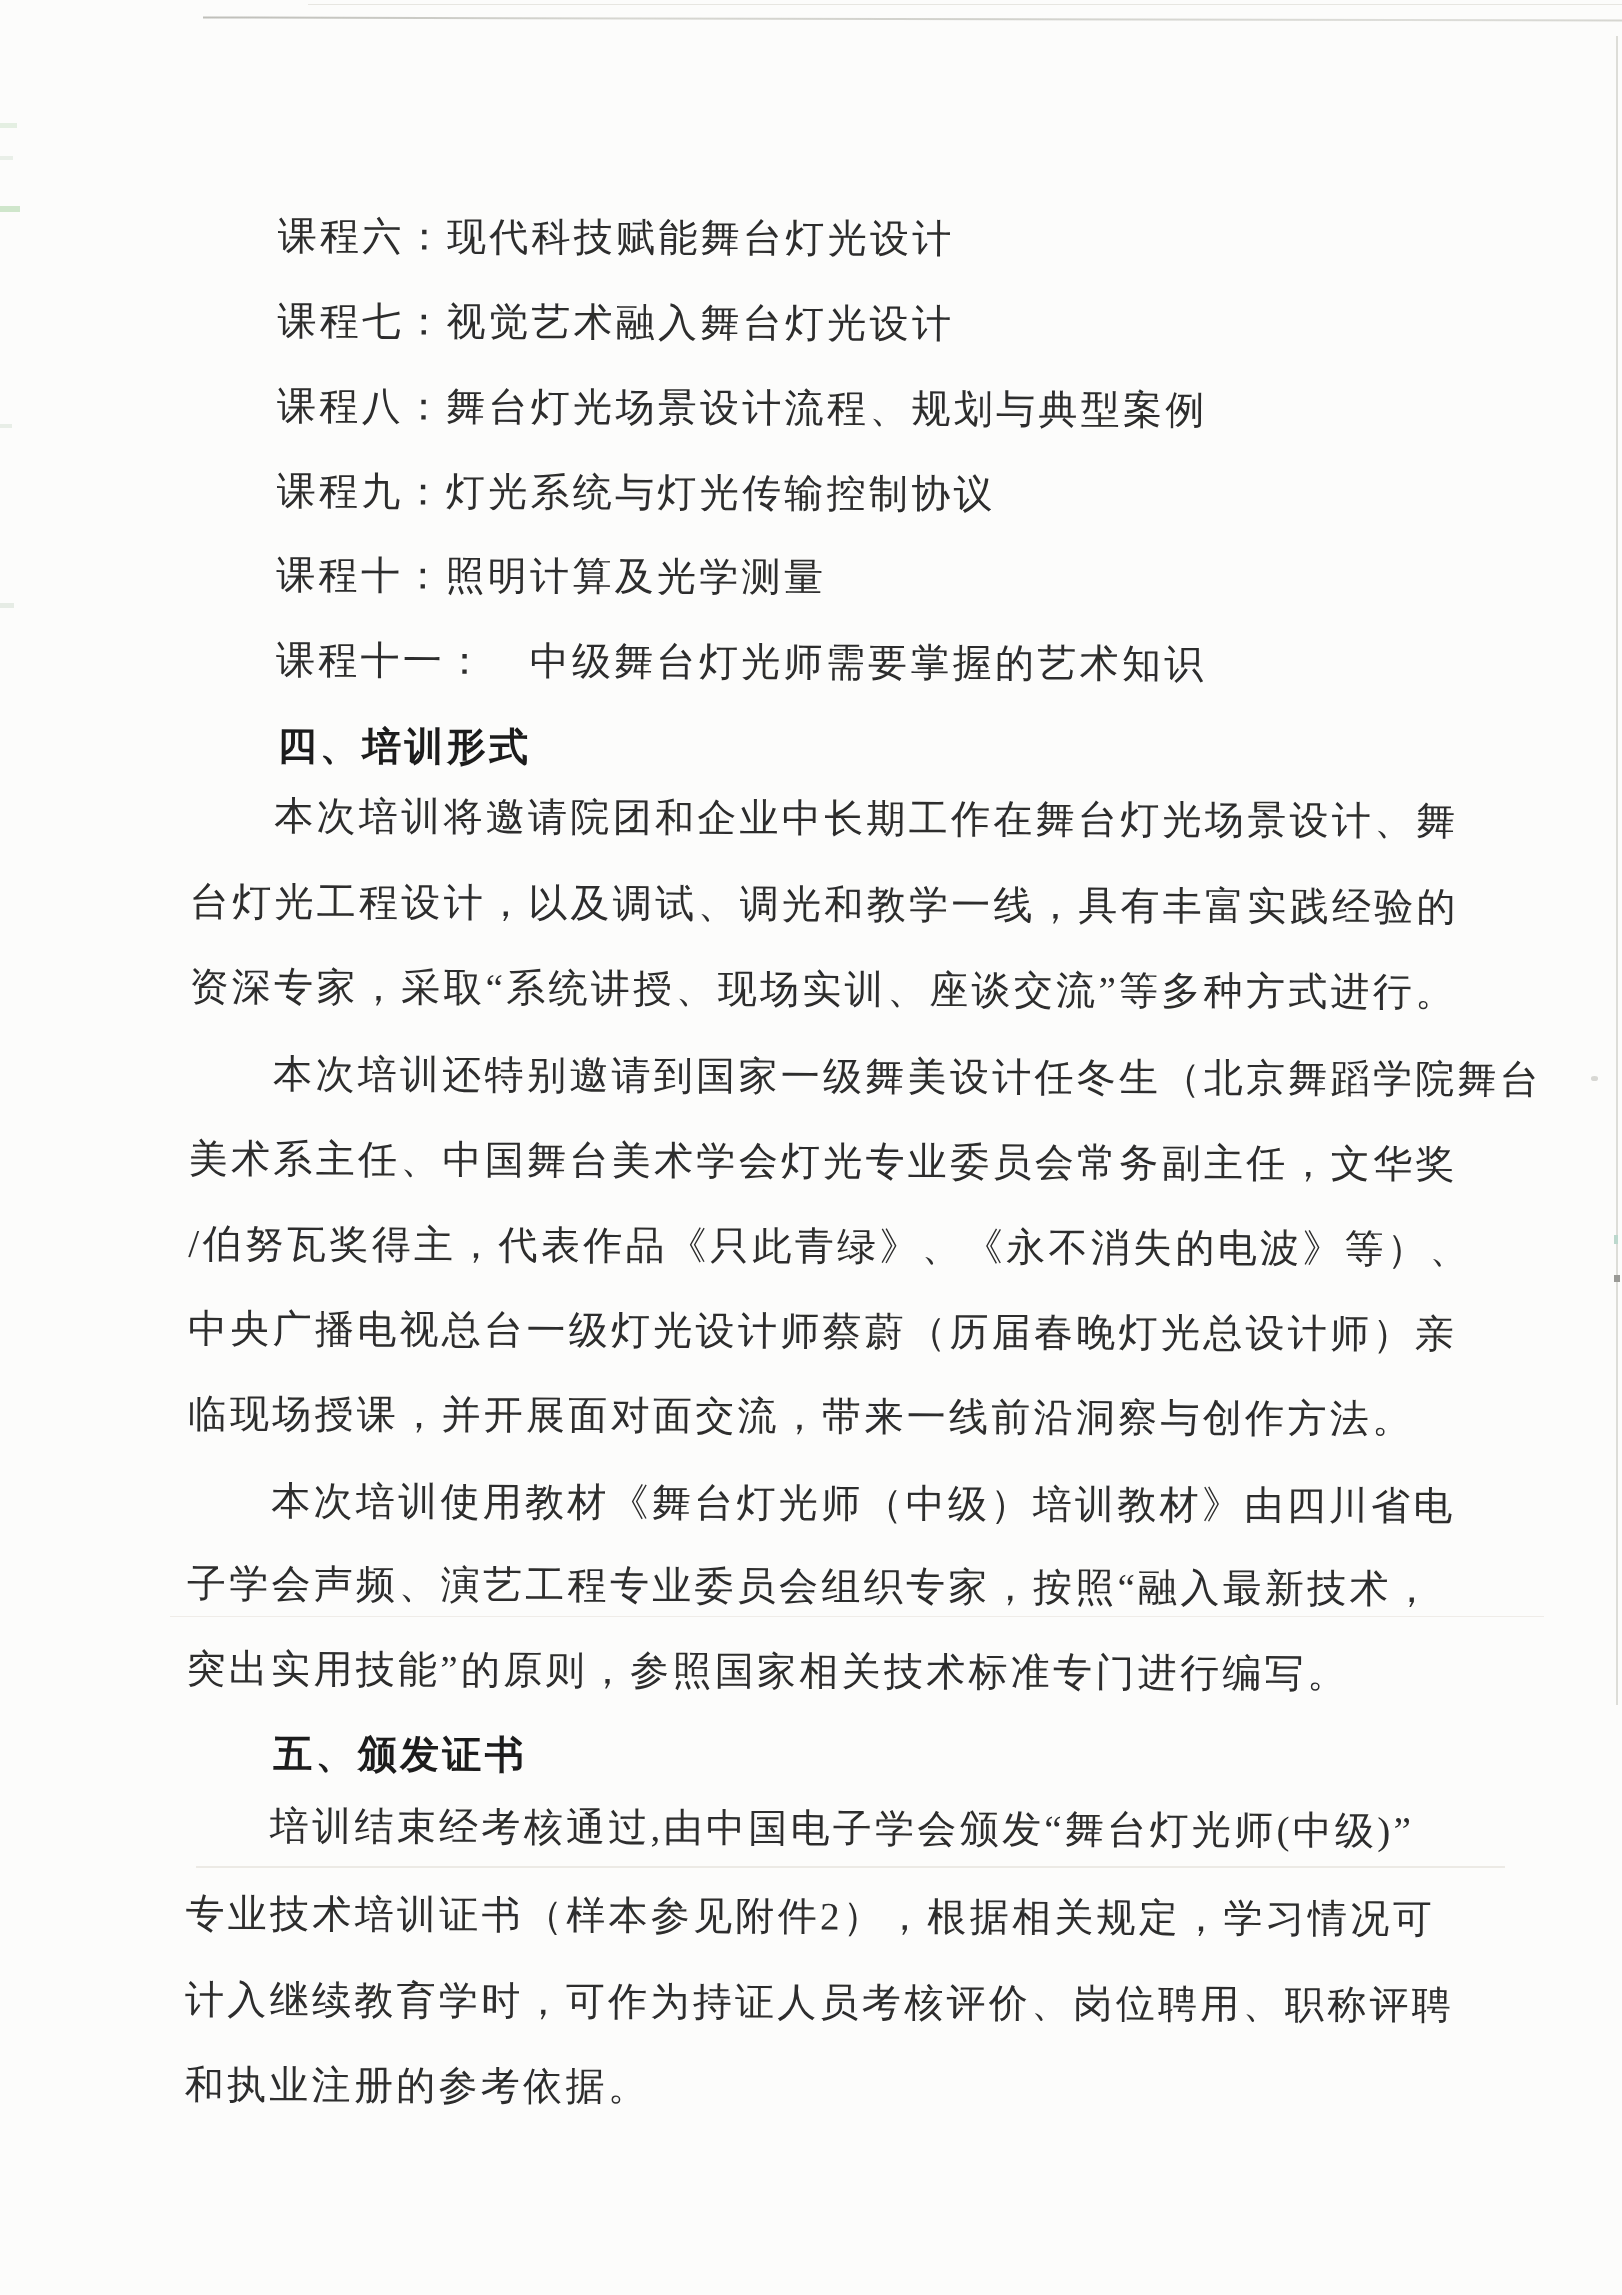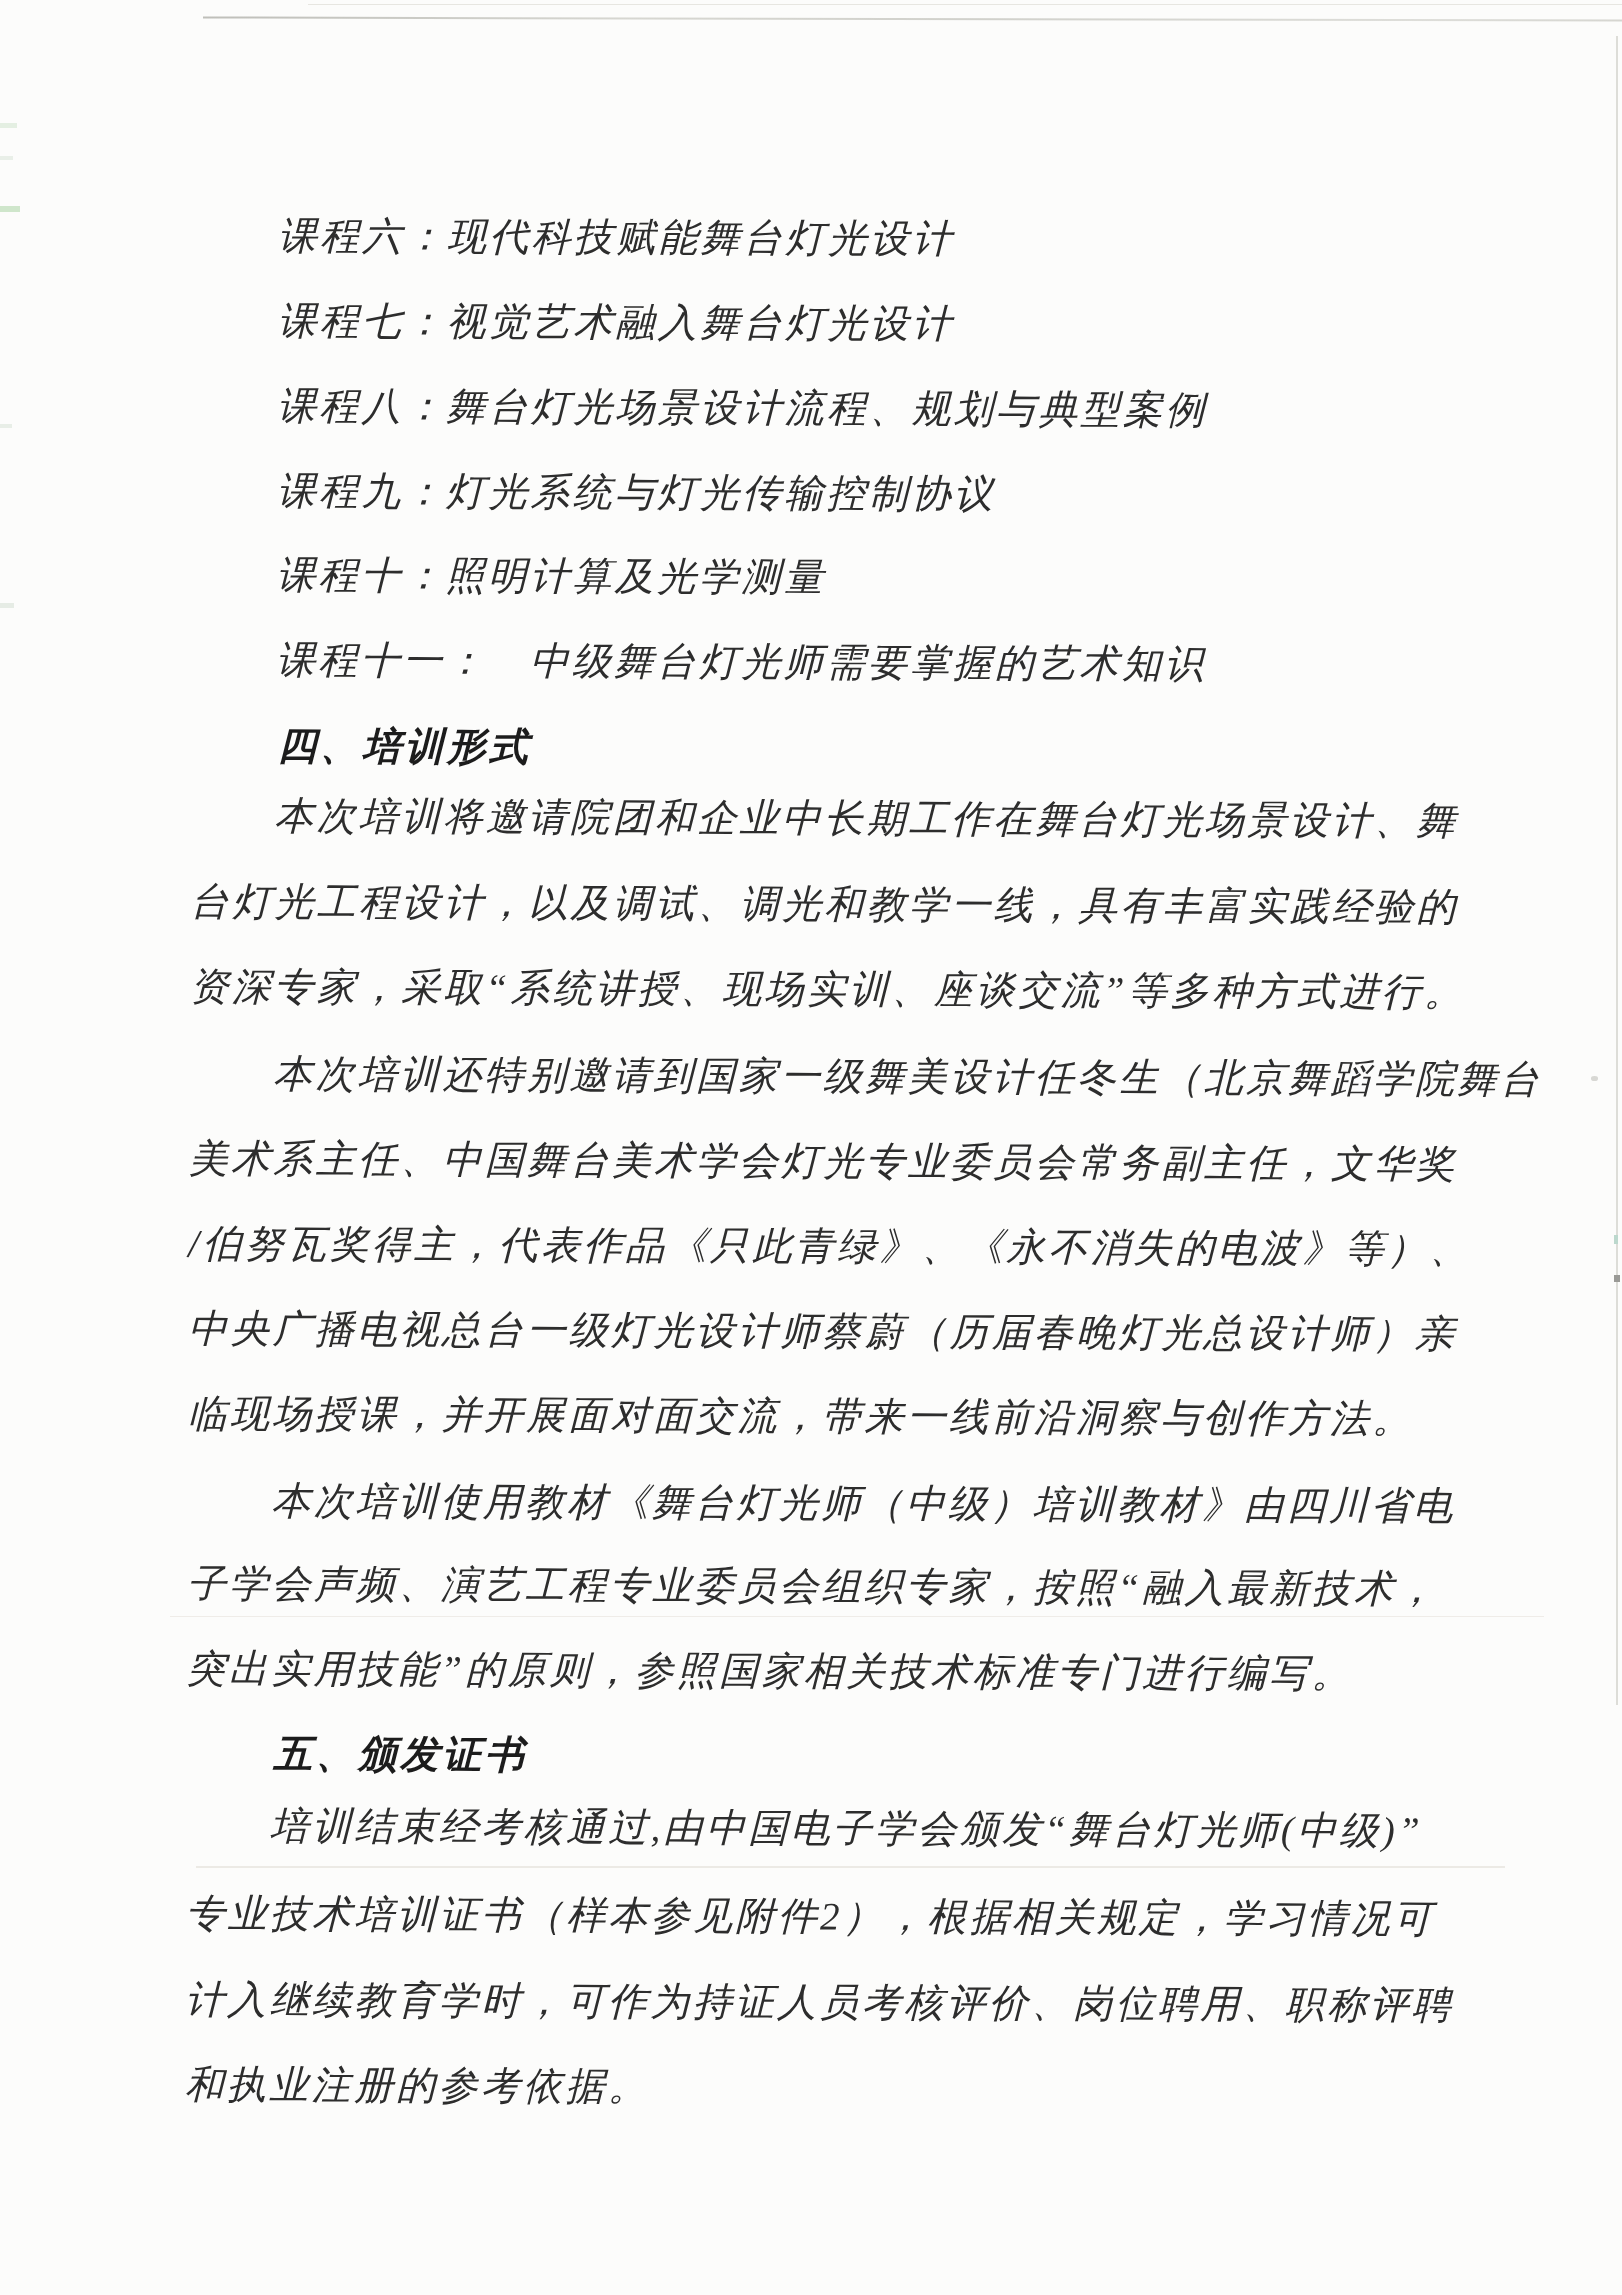--- a/index.html
+++ b/index.html
@@ -3,21 +3,20 @@
 <meta charset="utf-8">
 <style>
   html,body { margin:0; padding:0; background:#e8e8e8; }
   .page {
     position:relative;
     width:1623px; height:2295px;
     background:#fcfcfb;
     overflow:hidden;
     font-family:"Liberation Serif","DejaVu Serif",serif;
     color:#2d2d2d;
-    font-style:italic;
   }
   .text-layer {
     position:absolute; left:0; top:0; width:100%; height:100%;
     transform:rotate(0.25deg);
     transform-origin:262px 196px;
   }
   .line {
     position:absolute;
     font-size:39px;
     letter-spacing:3.3px;

